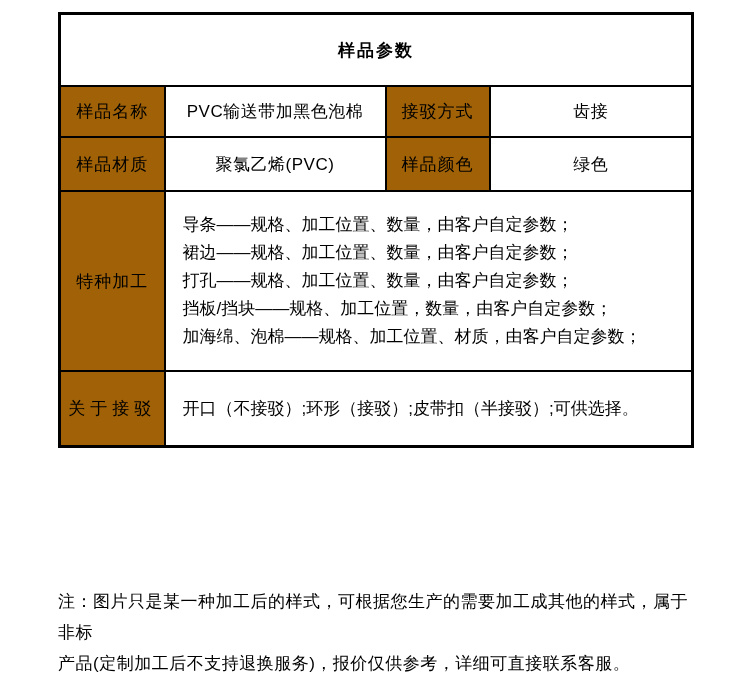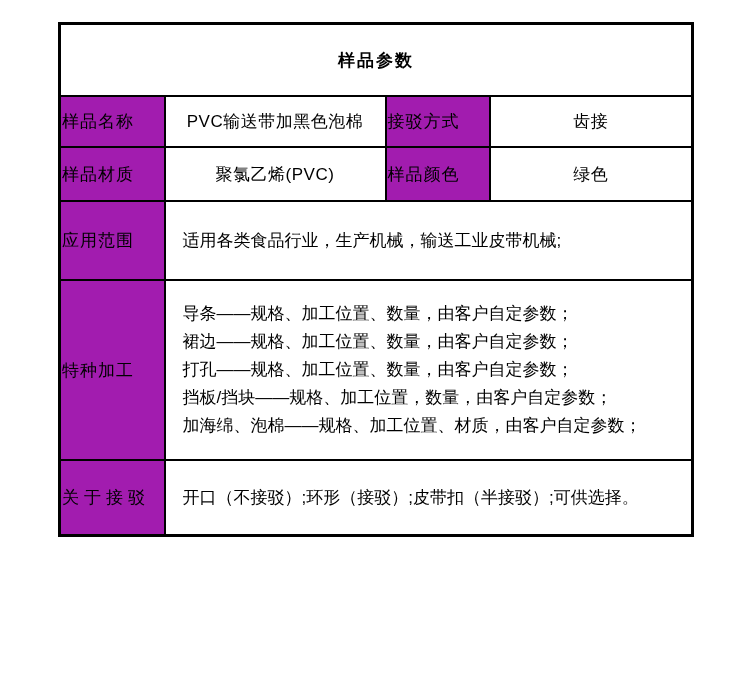--- a/index.html
+++ b/index.html
@@ -16,43 +16,43 @@
     -webkit-font-smoothing: antialiased;
   }
   .sheet {
     position: relative;
     width: 750px;
     height: 679px;
   }
   table.spec {
     position: absolute;
     left: 58px;
-    top: 22px;
+    top: 12px;
     width: 633px;
     border-collapse: collapse;
     table-layout: fixed;
     border: 3px solid #000000;
   }
   table.spec td {
     border: 2px solid #000000;
     vertical-align: middle;
     font-size: 17px;
     overflow: hidden;
   }
   td.title-cell {
     height: 68px;
     text-align: center;
     font-size: 27px;
     font-weight: 700;
     letter-spacing: 2px;
     background: #ffffff;
   }
   td.label {
-    background: #a21caf;
-    text-align: left;
+    background: #a16207;
+    text-align: center;
     letter-spacing: 1px;
     font-weight: 400;
     font-family: Liberation Serif, serif;
   }
   td.label.label-wide {
     letter-spacing: 5px;
   }
   td.val-c {
     text-align: center;
     font-weight: 400;
@@ -111,35 +111,33 @@
       </tr>
 
       <tr class="kv r-mat">
         <td class="label">样品材质</td>
         <td class="val-c">聚氯乙烯(PVC)</td>
         <td class="label">样品颜色</td>
         <td class="val-c">绿色</td>
       </tr>
 
 
-      <tr class="r-scope">
-        <td class="label">应用范围</td>
-        <td class="val-l" colspan="3">适用各类食品行业，生产机械，输送工业皮带机械;</td>
-      </tr>
 
       <tr class="r-proc">
         <td class="label">特种加工</td>
         <td class="val-l" colspan="3">导条——规格、加工位置、数量，由客户自定参数；
 裙边——规格、加工位置、数量，由客户自定参数；
 打孔——规格、加工位置、数量，由客户自定参数；
 挡板/挡块——规格、加工位置，数量，由客户自定参数；
 加海绵、泡棉——规格、加工位置、材质，由客户自定参数；</td>
       </tr>
 
       <tr class="r-join">
         <td class="label label-wide">关于接驳</td>
         <td class="val-l" colspan="3">开口（不接驳）;环形（接驳）;皮带扣（半接驳）;可供选择。</td>
       </tr>
     </tbody>
   </table>
 
+  <div class="footer-note">注：图片只是某一种加工后的样式，可根据您生产的需要加工成其他的样式，属于非标
+产品(定制加工后不支持退换服务)，报价仅供参考，详细可直接联系客服。</div>
 
 </div>
 
 </body></html>

